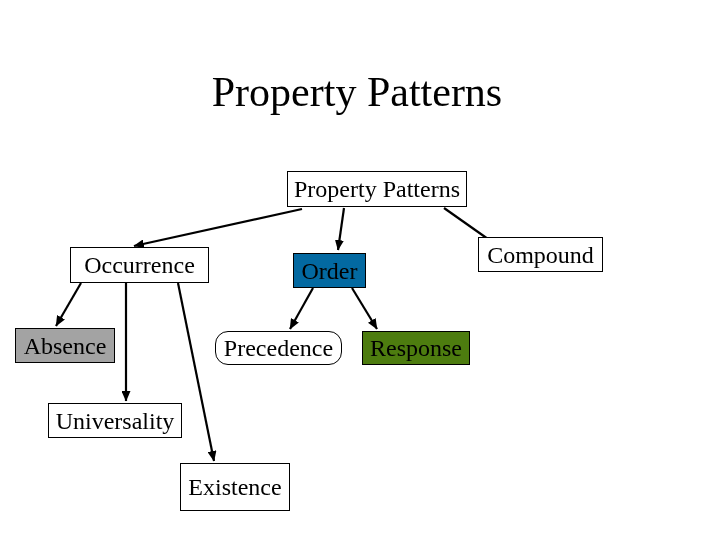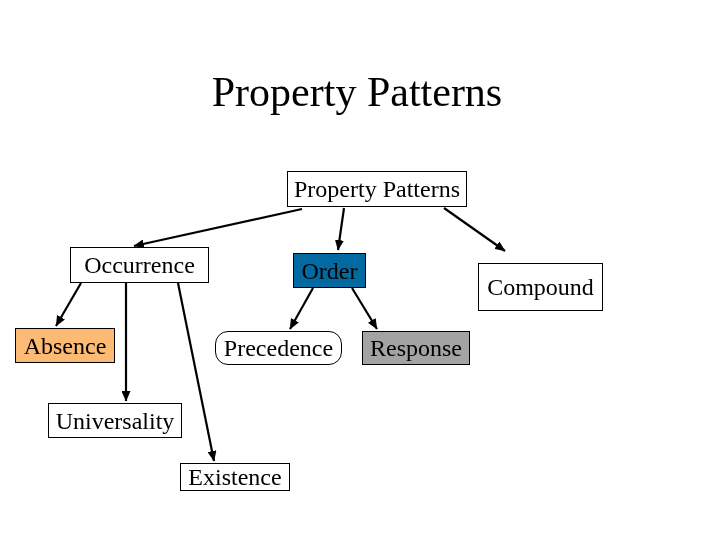--- a/index.html
+++ b/index.html
@@ -85,33 +85,33 @@
   <div class="nodes-layer">
       <div class="node" style="left: 287px; top: 171px; width: 180px; height: 36px; border-color: rgb(0, 0, 0); background: rgb(255, 255, 255);">
         <span>Property Patterns</span>
       </div>
       <div class="node" style="left: 70px; top: 247px; width: 139px; height: 36px; border-color: rgb(0, 0, 0); background: rgb(255, 255, 255);">
         <span>Occurrence</span>
       </div>
       <div class="node" style="left: 293px; top: 253px; width: 73px; height: 35px; border-color: rgb(0, 0, 0); background: #0369a1;">
         <span>Order</span>
       </div>
-      <div class="node" style="left: 478px; top: 263px; width: 125px; height: 48px; border-color: rgb(0, 0, 0); background: rgb(255, 255, 255); text-align: center;">
+      <div class="node" style="left: 478px; top: 237px; width: 125px; height: 35px; border-color: rgb(0, 0, 0); background: rgb(255, 255, 255); text-align: center;">
         <span>Compound</span>
       </div>
-      <div class="node" style="left: 15px; top: 328px; width: 100px; height: 35px; border-color: rgb(0, 0, 0); background: #fdba74;">
+      <div class="node" style="left: 15px; top: 328px; width: 100px; height: 35px; border-color: rgb(0, 0, 0); background: #a3a3a3;">
         <span>Absence</span>
       </div>
       <div class="node" style="left: 215px; top: 331px; width: 127px; height: 34px; border-color: rgb(0, 0, 0); background: rgb(255, 255, 255); border-radius: 13px;">
         <span>Precedence</span>
       </div>
-      <div class="node" style="left: 362px; top: 331px; width: 108px; height: 34px; border-color: rgb(0, 0, 0); background: #a3a3a3;">
+      <div class="node" style="left: 362px; top: 331px; width: 108px; height: 34px; border-color: rgb(0, 0, 0); background: #4d7c0f;">
         <span>Response</span>
       </div>
       <div class="node" style="left: 48px; top: 403px; width: 134px; height: 35px; border-color: rgb(0, 0, 0); background: rgb(255, 255, 255); align-items: center;">
         <span>Universality</span>
       </div>
-      <div class="node" style="left: 180px; top: 463px; width: 110px; height: 28px; border-color: rgb(0, 0, 0); background: rgb(255, 255, 255);">
+      <div class="node" style="left: 180px; top: 463px; width: 110px; height: 48px; border-color: rgb(0, 0, 0); background: rgb(255, 255, 255);">
         <span>Existence</span>
       </div>
     </div>
 
 </div>
 
 </body></html>

